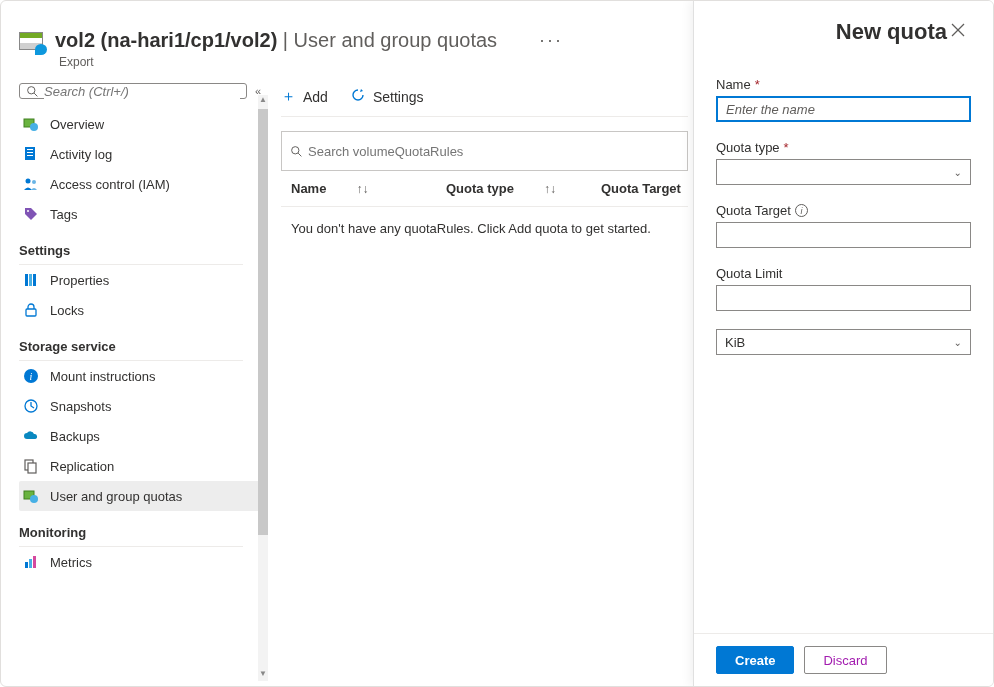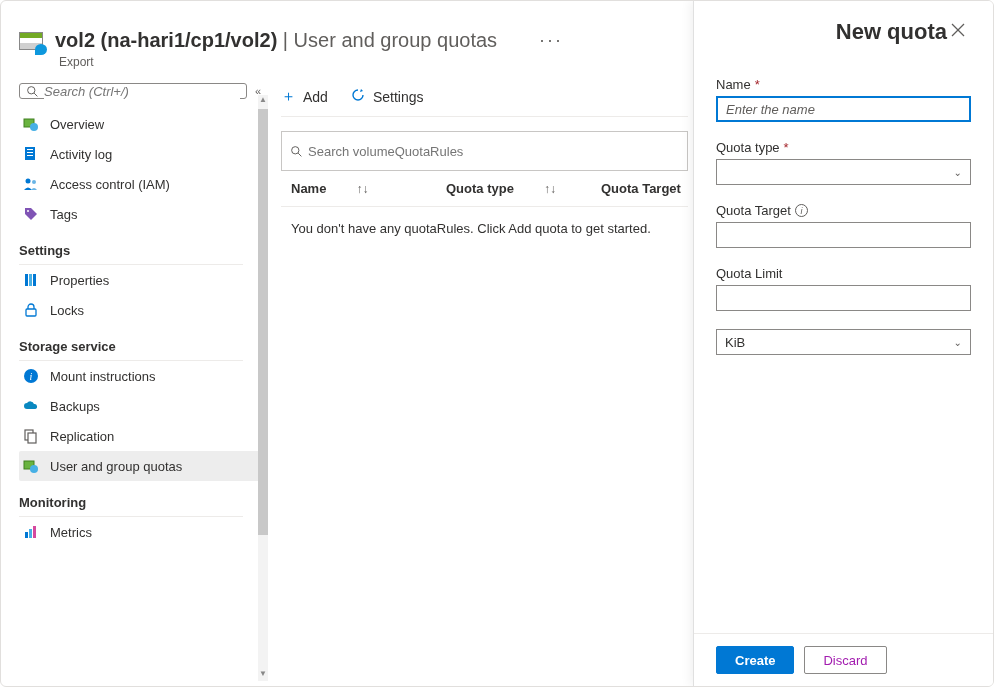--- a/index.html
+++ b/index.html
@@ -432,20 +432,29 @@
             <svg viewBox="0 0 16 16">
               <circle cx="8" cy="8" r="7" fill="#0078d4"></circle>
               <text x="8" y="12" font-size="10" fill="#fff" text-anchor="middle" font-family="Georgia" font-style="italic">i</text>
             </svg>
           </span>
         <span>Mount instructions</span>
       </div>
       <div class="nav-item">
         <span class="nav-icon">
             <svg viewBox="0 0 16 16">
+              <circle cx="8" cy="8" r="6" fill="none" stroke="#0078d4" stroke-width="1.3"></circle>
+              <path d="M8 4 V8 L11 10" stroke="#0078d4" stroke-width="1.3" fill="none"></path>
+            </svg>
+          </span>
+        <span>Snapshots</span>
+      </div>
+      <div class="nav-item">
+        <span class="nav-icon">
+            <svg viewBox="0 0 16 16">
               <path d="M4 11 a3 3 0 0 1 0-6 a4 4 0 0 1 7 1 a2.5 2.5 0 0 1 1 5 z" fill="#0a88c0"></path>
             </svg>
           </span>
         <span>Backups</span>
       </div>
       <div class="nav-item">
         <span class="nav-icon">
             <svg viewBox="0 0 16 16">
               <rect x="2" y="2" width="8" height="10" fill="none" stroke="#605e5c" stroke-width="1.2"></rect>
               <rect x="5" y="5" width="8" height="10" fill="#fff" stroke="#605e5c" stroke-width="1.2"></rect>

